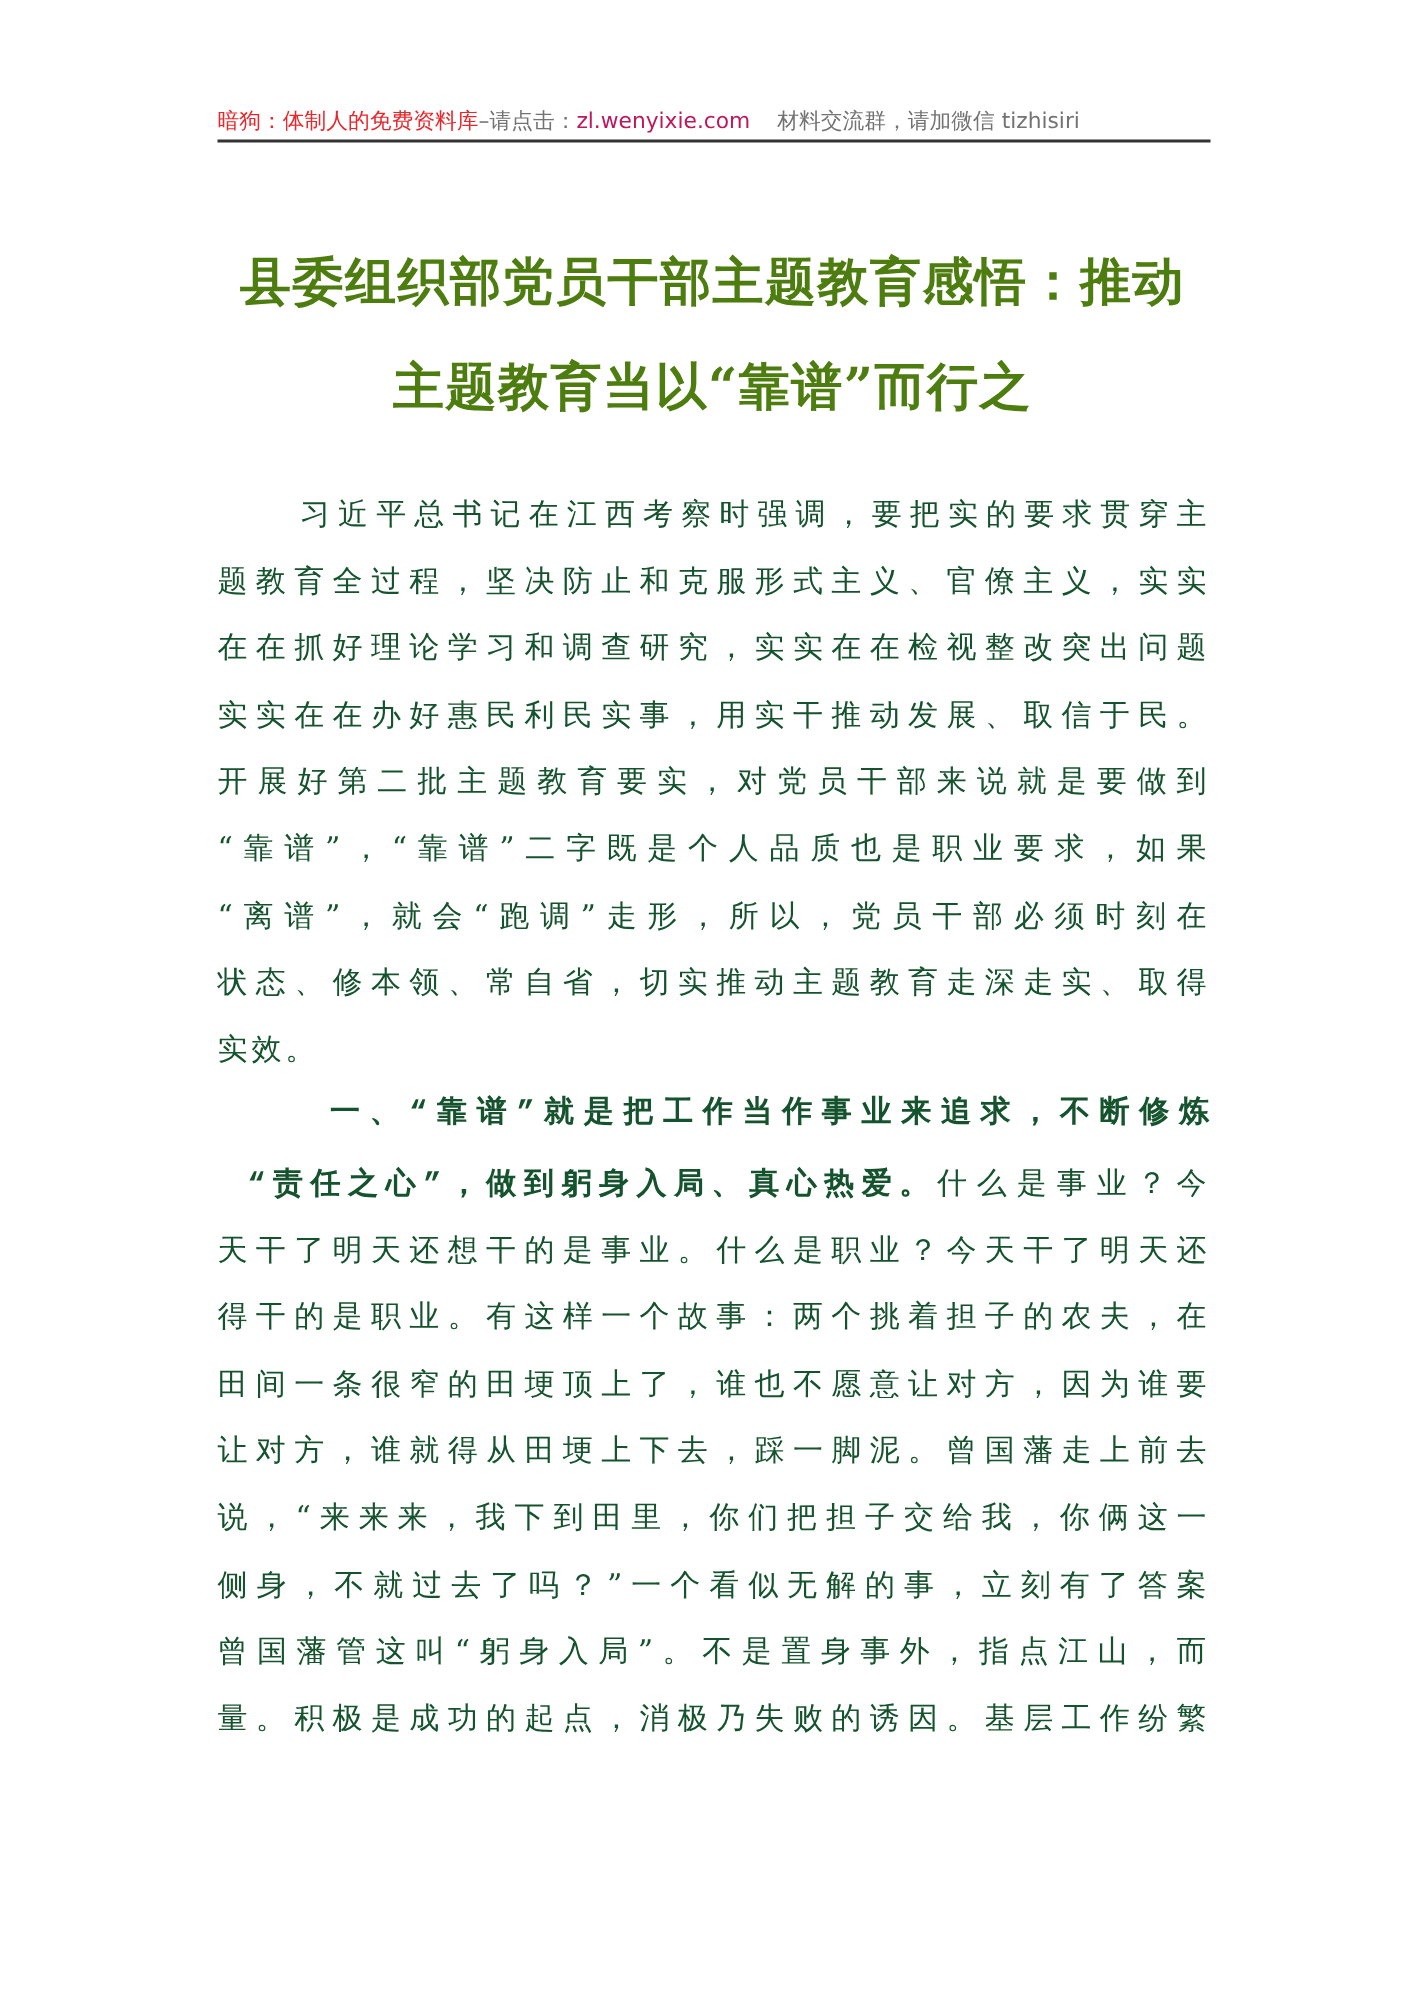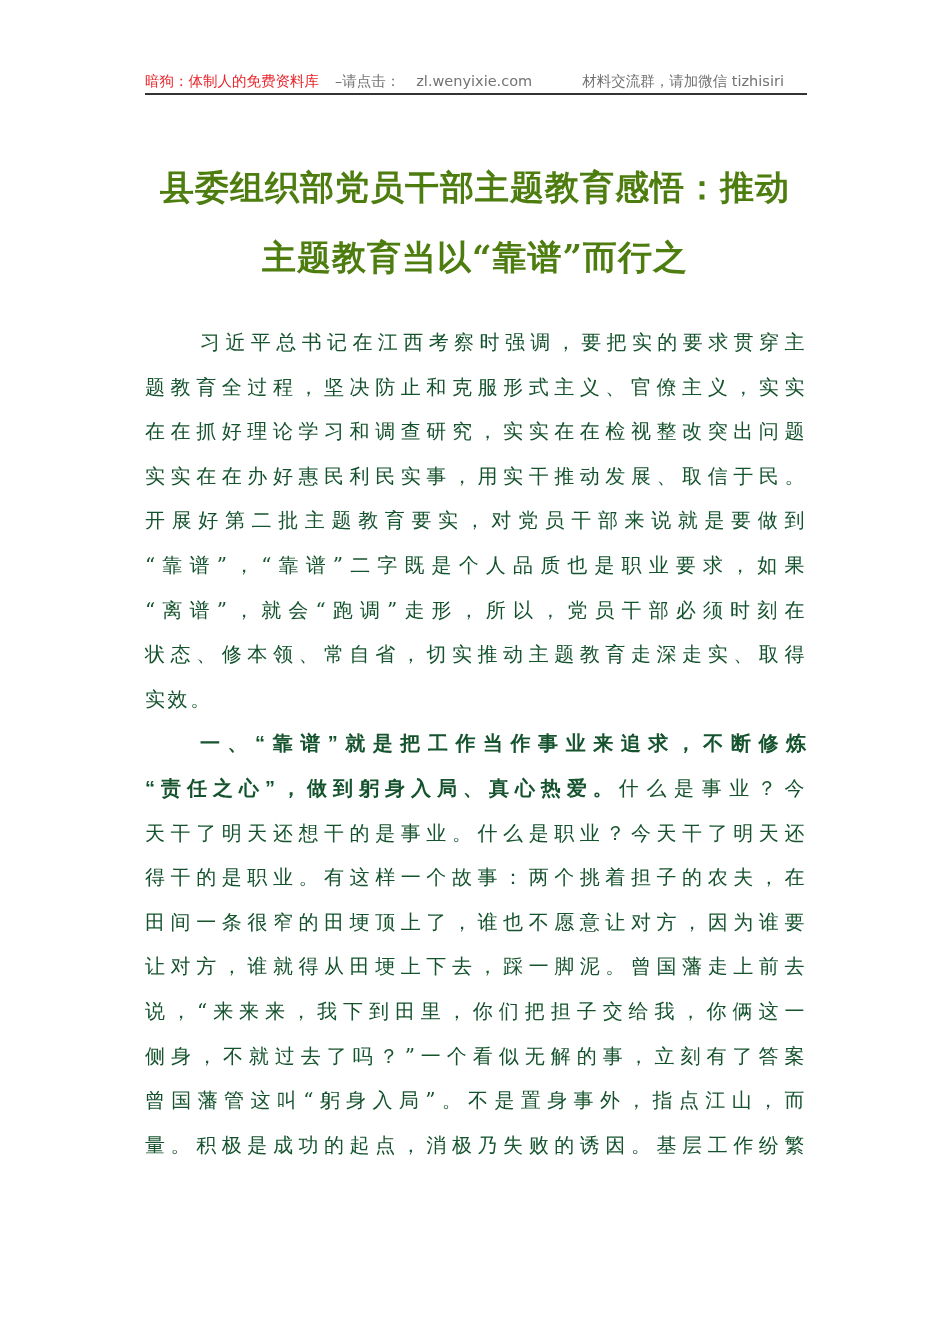--- a/index.html
+++ b/index.html
@@ -4,25 +4,25 @@
 <style>
   html, body { margin: 0; padding: 0; background: #ffffff; }
   body { width: 950px; height: 1344px; position: relative; overflow: hidden; }
   .page { position: absolute; left: 0; top: 0; width: 950px; height: 1344px; background: #ffffff; }
 
   .header {
     position: absolute; left: 145px; top: 68px; width: 662px; height: 25px;
     border-bottom: 2px solid #333333;
     font-family: "DejaVu Sans", "Liberation Sans", sans-serif;
     font-size: 14.5px; line-height: 24px; white-space: nowrap;
-    display: flex; align-items: center; gap: 16px;
+    display: flex; align-items: center;
   }
   .header .red { color: #e8262b; }
   .header .dark { color: #737373; }
-  .header .blue { color: #737373; }
+  .header .blue { color: #be185d; }
   .header .gap { display: inline-block; width: 18px; }
 
   .title {
     position: absolute; left: 100px; width: 750px; text-align: center;
     font-family: "DejaVu Serif", "Liberation Serif", serif;
     font-weight: bold; font-size: 34px; color: #4d7c0f;
     letter-spacing: 1px; white-space: nowrap;
   }
   .title.l1 { top: 165px; }
   .title.l2 { top: 235px; }
@@ -33,22 +33,22 @@
     font-size: 20px; color: #14532d;
   }
   .line {
     height: 44.6px; line-height: 44.6px; white-space: nowrap;
     text-align: justify; text-align-last: justify;
     letter-spacing: 2.6px;
   }
   .line.last { text-align-last: left; }
   .line.indent { padding-left: 55px; }
   .bold {
-    font-family: Liberation Sans, sans-serif;
-    font-weight: bold; letter-spacing: 1px;
+    font-family: Liberation Mono, monospace;
+    font-weight: bold; letter-spacing: 1px; margin-left: 20px;
   }
 </style>
 </head>
 <body>
 
 <div class="page">
 
   <div class="header">
     <span class="red">暗狗：体制人的免费资料库</span>
     <span class="dark">–请点击：</span>

